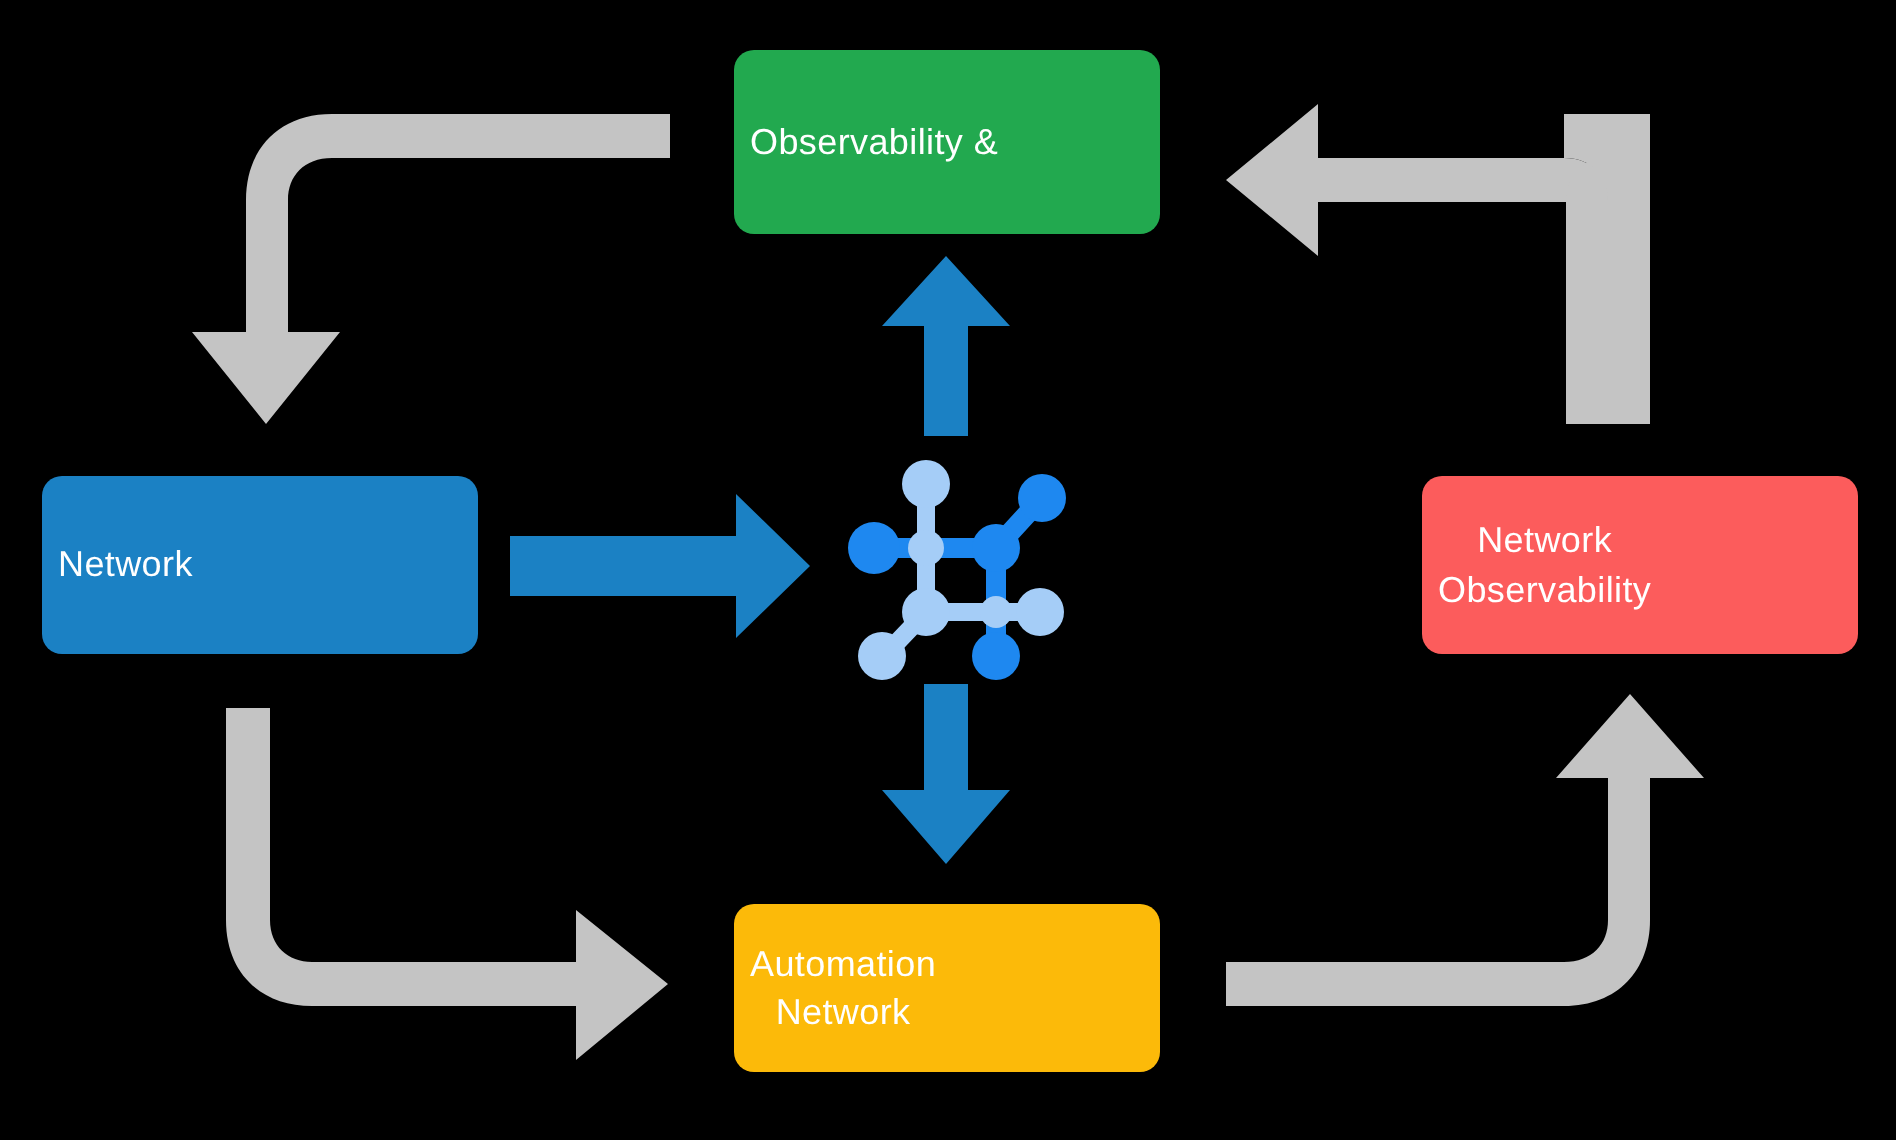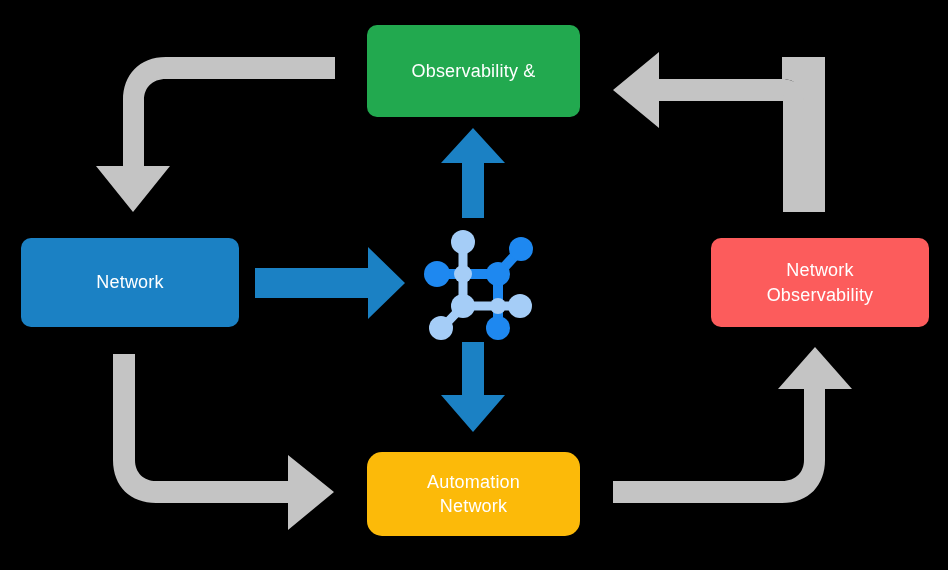--- a/index.html
+++ b/index.html
@@ -1,23 +1,23 @@
 <!DOCTYPE html>
 <html><head>
 <meta charset="utf-8">
 <style>
   html,body{margin:0;padding:0;background:#000;}
   body{width:948px;height:570px;overflow:hidden;font-family:"Liberation Sans",sans-serif;}
   #canvas{position:relative;width:948px;height:570px;background:#000;}
-  .box{position:absolute;border-radius:10px;display:flex;align-items:center;justify-content:center;text-align:center;color:#fff;font-size:18px;line-height:1.35;font-weight:400;letter-spacing:.2px;}
+  .box{position:absolute;border-radius:10px;display:flex;align-items:center;text-align:center;color:#fff;font-size:18px;line-height:1.35;font-weight:400;letter-spacing:.2px;}
   .box span{display:block;padding:0 8px;}
   #box-observability{left:367px;top:25px;width:213px;height:92px;background:#22a94f;}
   #box-network-operations{left:21px;top:238px;width:218px;height:89px;background:#1b81c4;}
   #box-network-infrastructure{left:711px;top:238px;width:218px;height:89px;background:#fc5c5c;}
-  #box-automation-tooling{left:367px;top:452px;width:213px;height:84px;background:#fcba09;border-radius:15px;}
+  #box-automation-tooling{left:367px;top:452px;width:213px;height:84px;background:#fcba09;}
   .svg-layer{position:absolute;left:0;top:0;width:948px;height:570px;}
   .net-icon{position:absolute;left:420px;top:220px;width:120px;height:120px;}
 </style>
 </head>
 <body>
 
 <div id="canvas">
 
   <svg class="svg-layer" viewBox="0 0 948 570" xmlns="http://www.w3.org/2000/svg">
 

